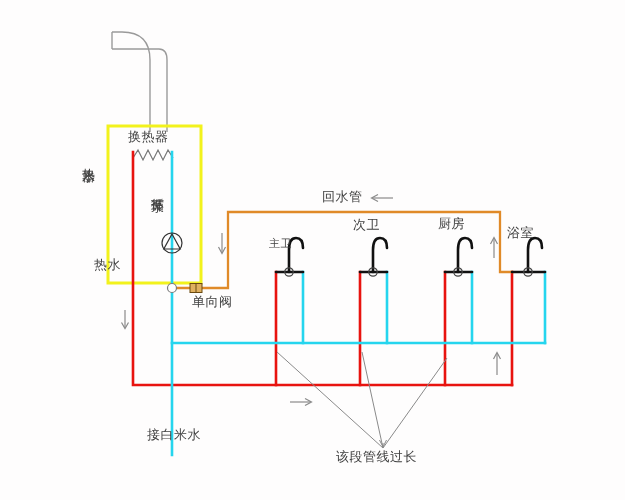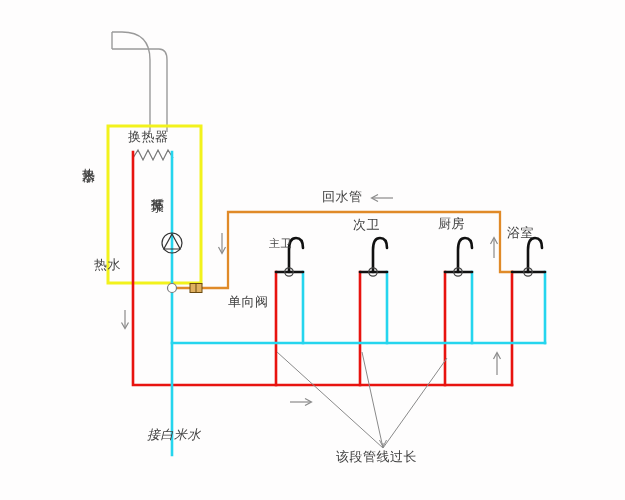--- a/index.html
+++ b/index.html
@@ -118,25 +118,25 @@
   </svg>
 
   <div class="lbl vert" style="left:80px;top:158px;font-size:13px;">热水器</div>
 
   <div class="lbl" style="left:128px;top:130px;font-size:13px;">换热器</div>
 
   <div class="lbl vert" style="left:149px;top:188px;font-size:13px;">循环泵</div>
 
   <div class="lbl" style="left:94px;top:258px;font-size:13px;">热水</div>
 
-  <div class="lbl" style="left:192px;top:295px;font-size:13px;margin-left:36px;">单向阀</div>
+  <div class="lbl" style="left:192px;top:295px;font-size:13px;">单向阀</div>
 
   <div class="lbl" style="left:303px;top:190px;font-size:13px;margin-left:19px;">回水管</div>
 
-  <div class="lbl" style="left:147px;top:428px;font-size:13px;font-style:italic;">接白米水</div>
+  <div class="lbl" style="left:147px;top:428px;font-size:13px;">接白米水</div>
 
   <div class="lbl" style="left:336px;top:450px;font-size:13px;">该段管线过长</div>
 
   <div class="lbl" style="left:269px;top:218px;font-size:11px;margin-top:20px;">主卫</div>
 
   <div class="lbl" style="left:353px;top:218px;font-size:13px;">次卫</div>
 
   <div class="lbl" style="left:438px;top:218px;font-size:13px;font-family:Liberation Mono, monospace;">厨房</div>
 
   <div class="lbl" style="left:507px;top:218px;font-size:13px;margin-top:8px;">浴室</div>

